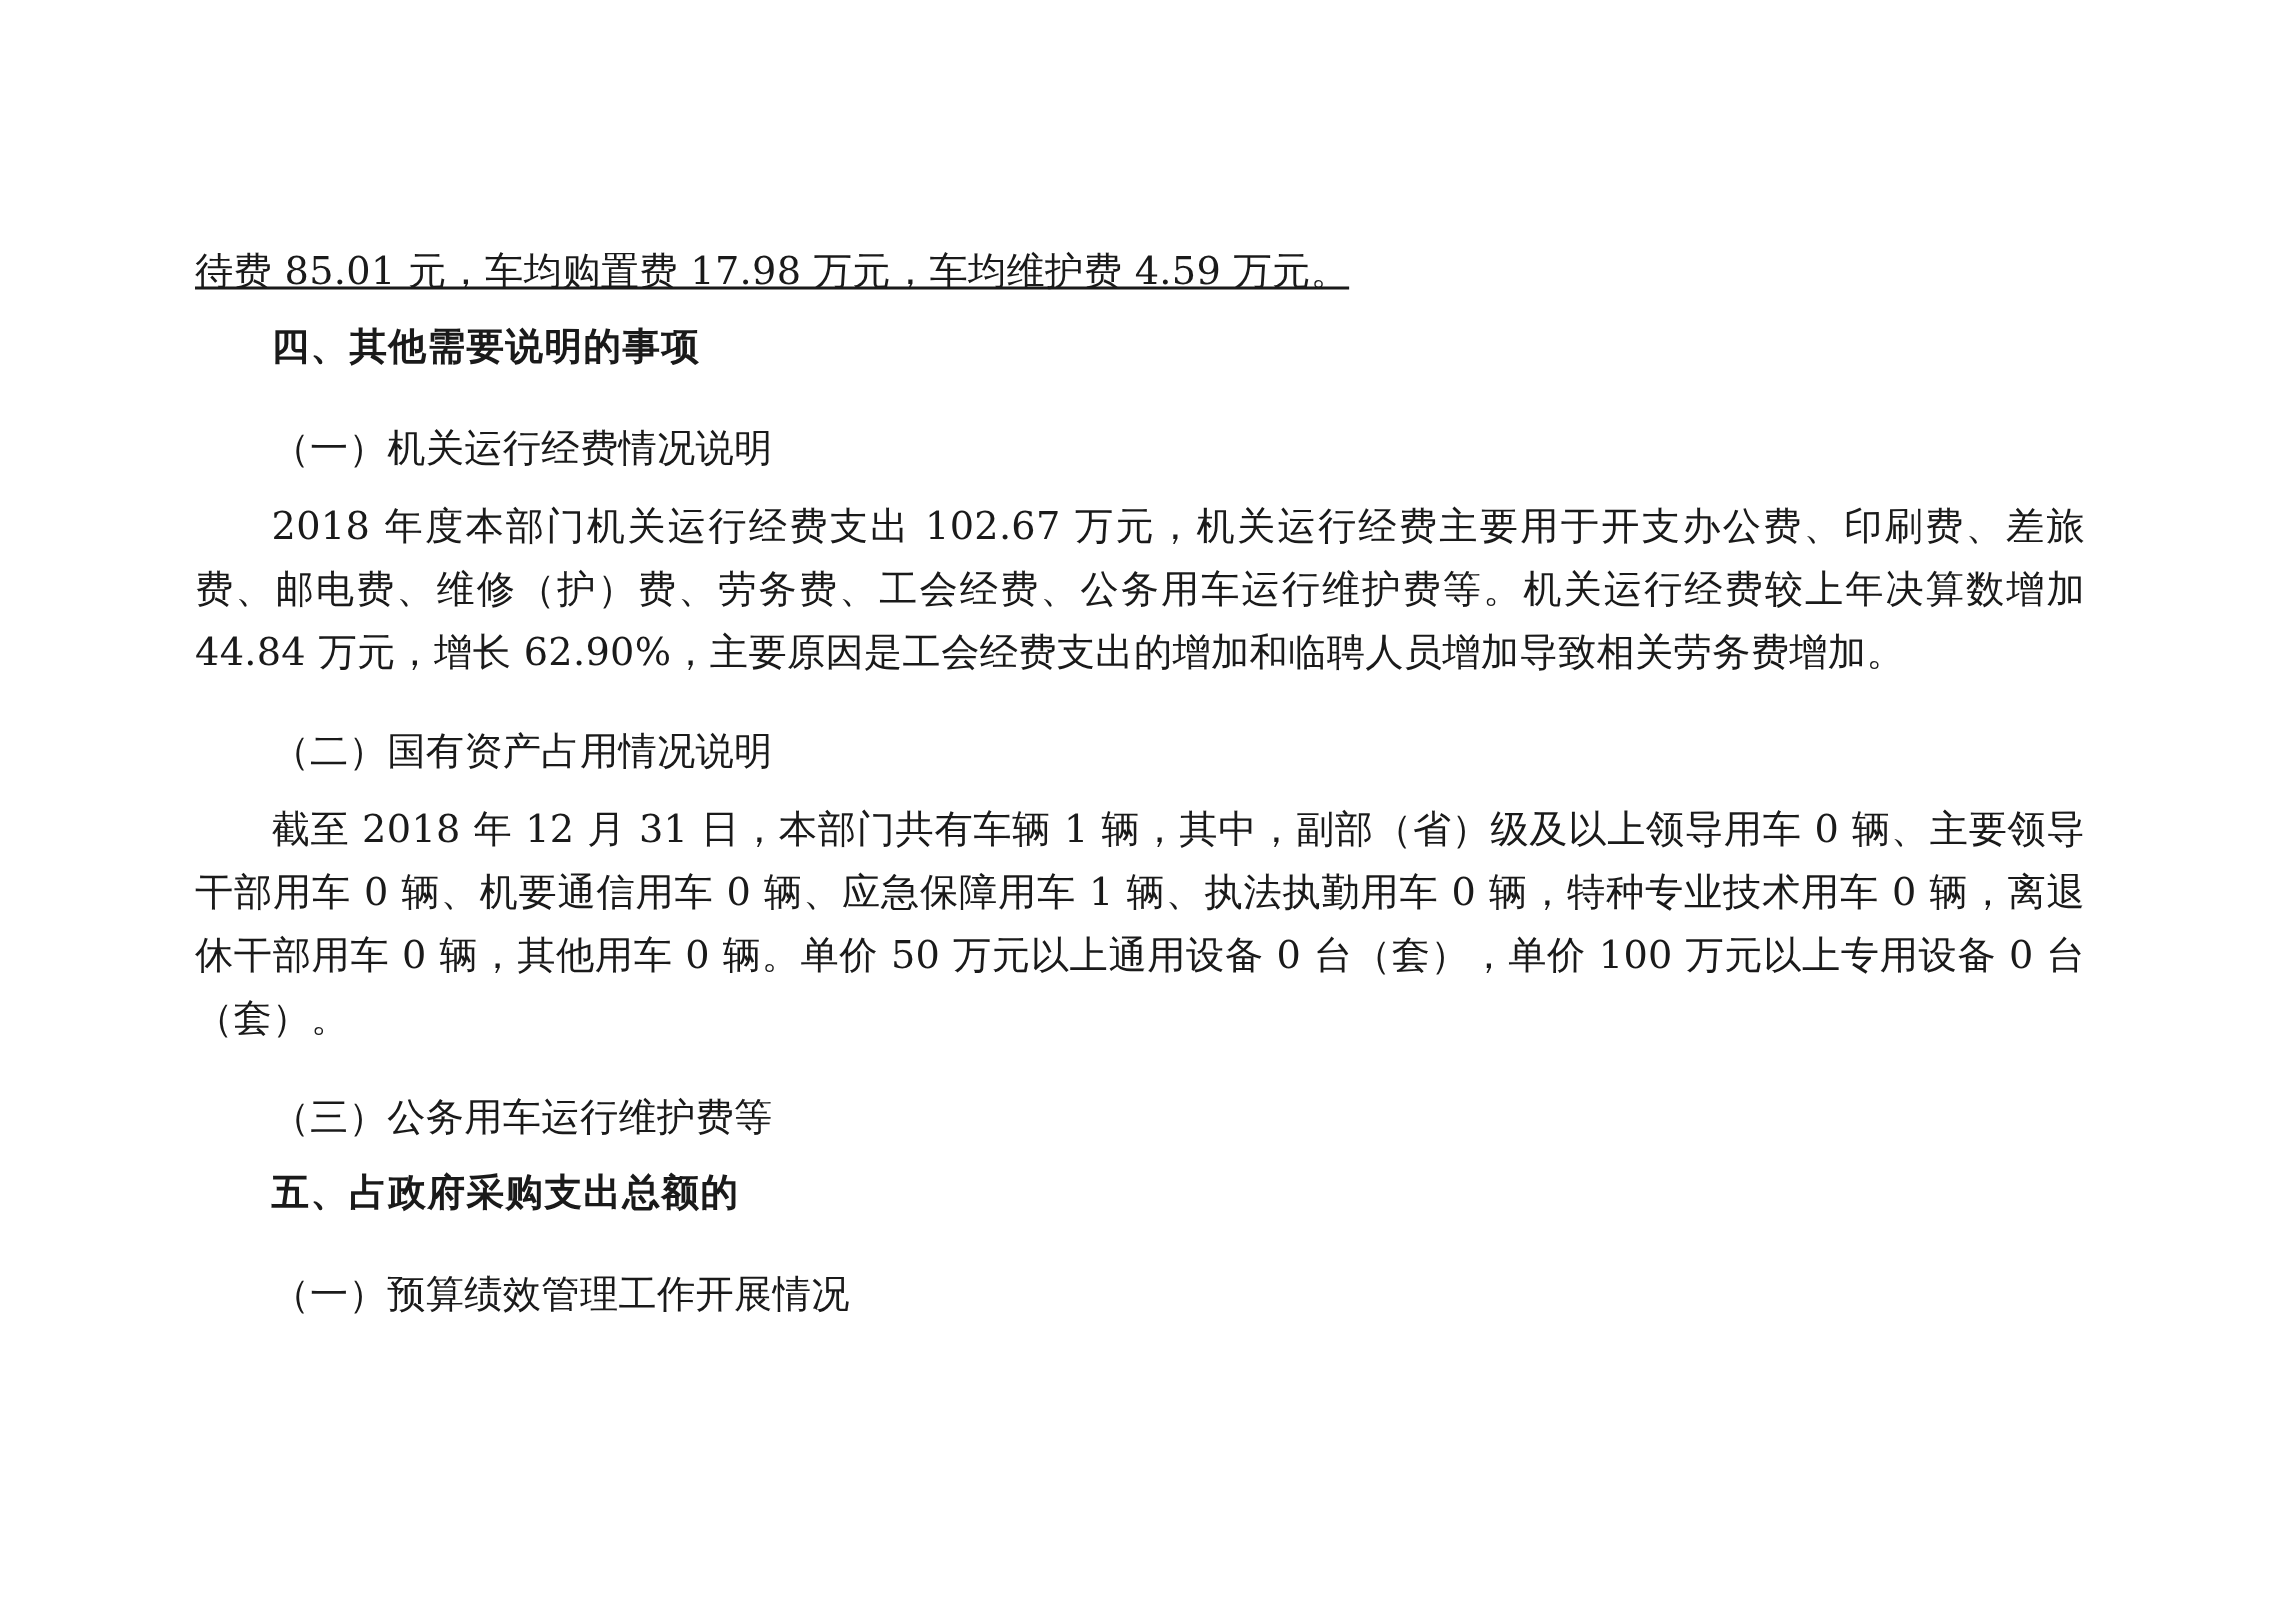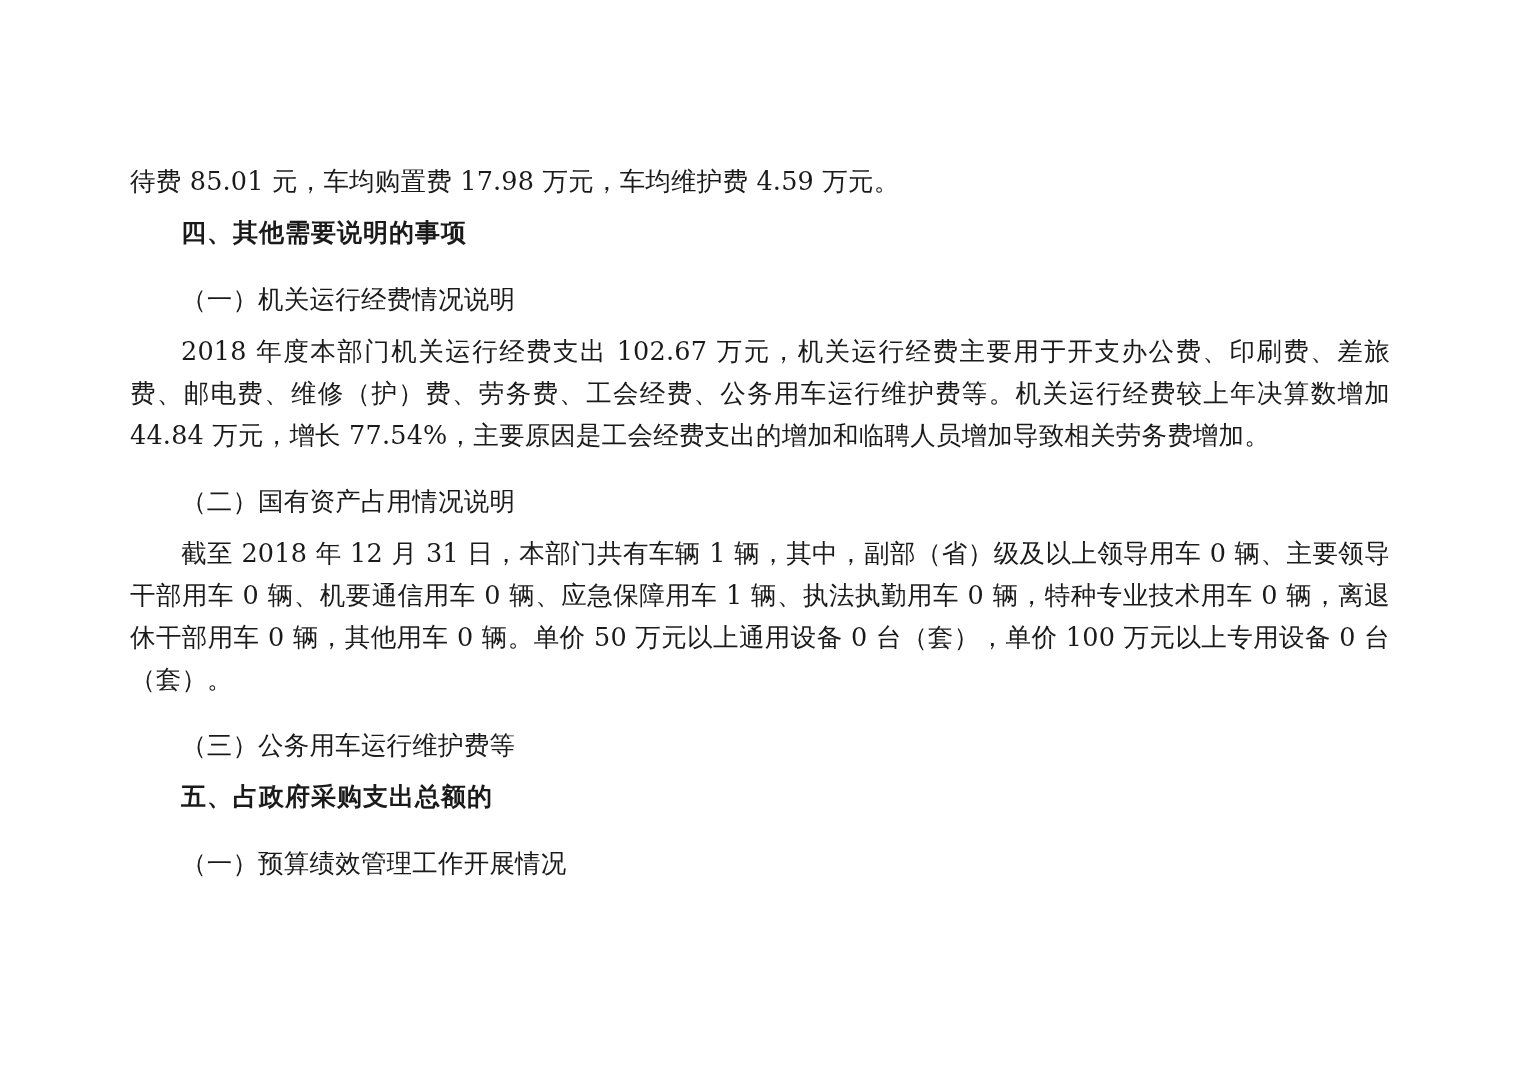--- a/index.html
+++ b/index.html
@@ -27,49 +27,50 @@
   p {
     margin: 0 0 10px 0;
     font-size: 25.5px;
     line-height: 42px;
     text-align: justify;
     text-justify: inter-ideograph;
     letter-spacing: 0.2px;
   }
   .cont {
     text-indent: 0;
+    text-decoration: underline;
   }
   .indent {
     text-indent: 51px;
   }
   .heading {
     text-indent: 51px;
     font-weight: bold;
-    font-family: Liberation Serif, serif;
+    font-family: Liberation Mono, monospace;
     font-size: 25px;
     letter-spacing: 1px;
   }
   .sub {
     text-indent: 51px;
     margin-top: 24px;
   }
 </style>
 </head>
 <body>
 
 <div class="page">
   <div class="doc-body">
 
     <p class="cont">待费 85.01 元，车均购置费 17.98 万元，车均维护费 4.59 万元。</p>
 
     <p class="heading">四、其他需要说明的事项</p>
 
     <p class="sub">（一）机关运行经费情况说明</p>
 
-    <p class="indent">2018 年度本部门机关运行经费支出 102.67 万元，机关运行经费主要用于开支办公费、印刷费、差旅费、邮电费、维修（护）费、劳务费、工会经费、公务用车运行维护费等。机关运行经费较上年决算数增加 44.84 万元，增长 77.54%，主要原因是工会经费支出的增加和临聘人员增加导致相关劳务费增加。</p>
+    <p class="indent">2018 年度本部门机关运行经费支出 102.67 万元，机关运行经费主要用于开支办公费、印刷费、差旅费、邮电费、维修（护）费、劳务费、工会经费、公务用车运行维护费等。机关运行经费较上年决算数增加 44.84 万元，增长 62.90%，主要原因是工会经费支出的增加和临聘人员增加导致相关劳务费增加。</p>
 
     <p class="sub">（二）国有资产占用情况说明</p>
 
     <p class="indent">截至 2018 年 12 月 31 日，本部门共有车辆 1 辆，其中，副部（省）级及以上领导用车 0 辆、主要领导干部用车 0 辆、机要通信用车 0 辆、应急保障用车 1 辆、执法执勤用车 0 辆，特种专业技术用车 0 辆，离退休干部用车 0 辆，其他用车 0 辆。单价 50 万元以上通用设备 0 台（套），单价 100 万元以上专用设备 0 台（套）。</p>
 
     <p class="sub">（三）公务用车运行维护费等</p>
 
 
     <p class="heading">五、占政府采购支出总额的</p>
 

